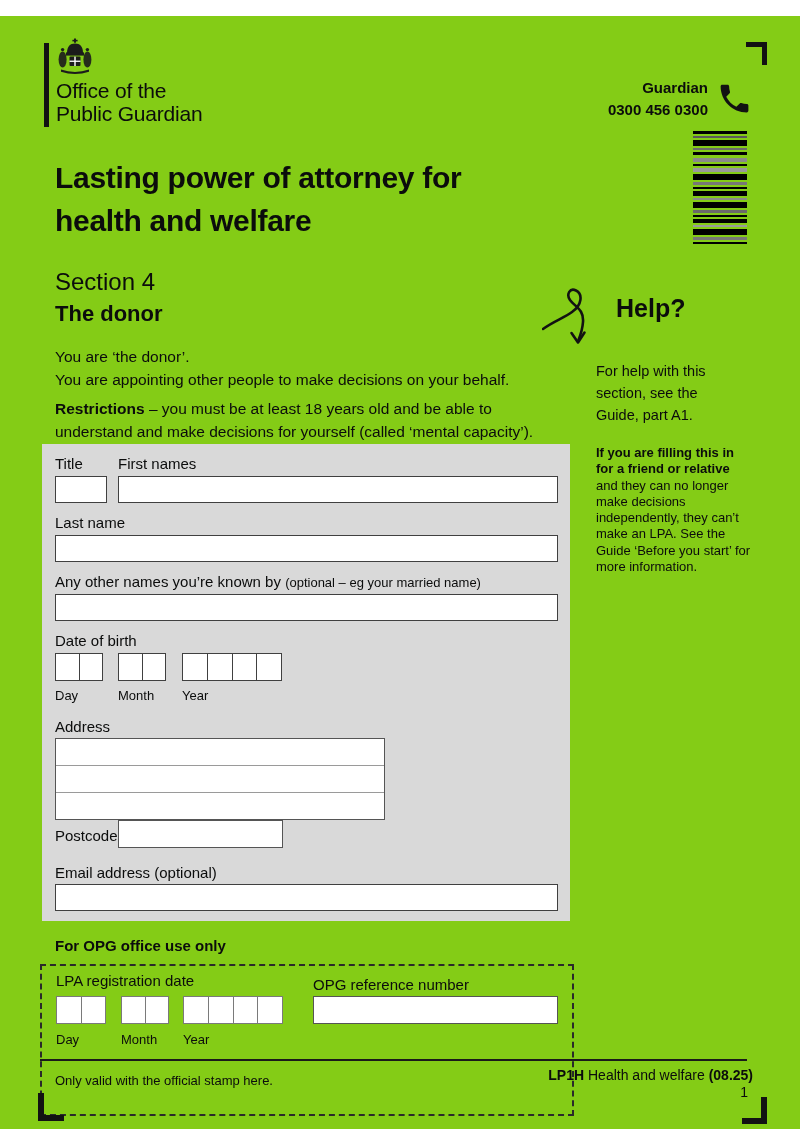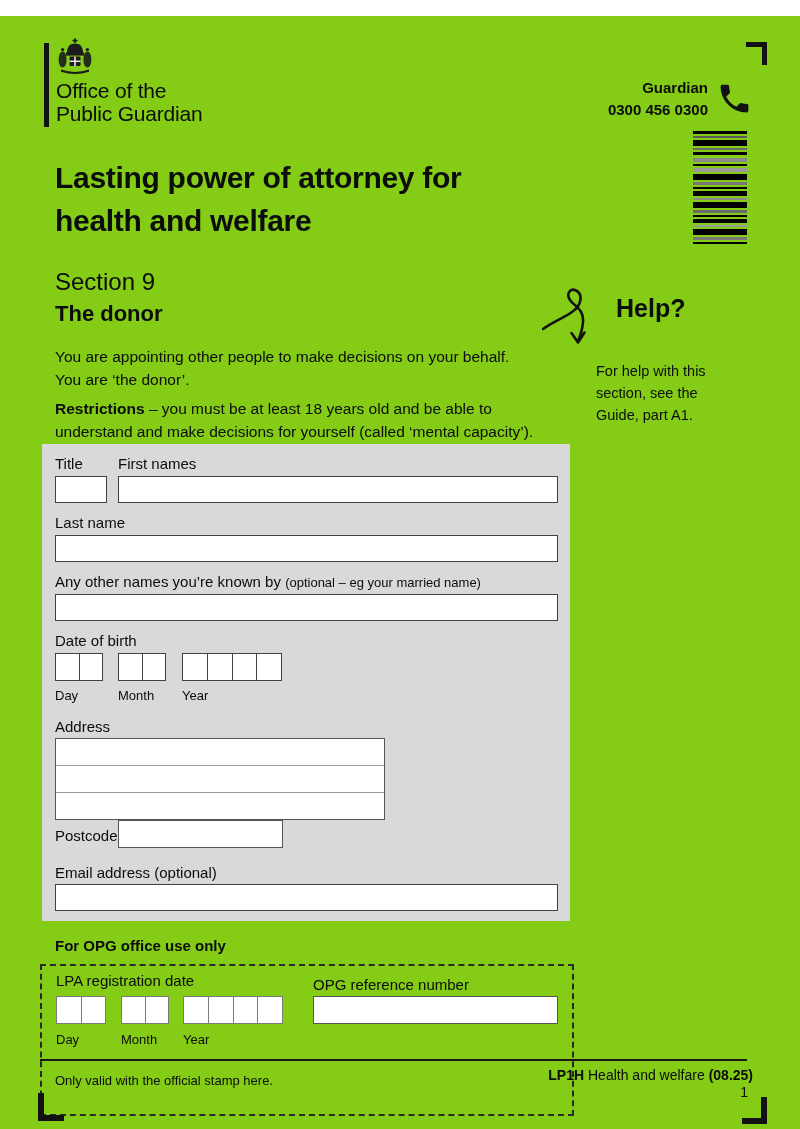--- a/index.html
+++ b/index.html
@@ -119,36 +119,37 @@
     <rect x="0" y="94" width="54" height="2" fill="#9a9a9a"></rect>
     <rect x="0" y="98" width="54" height="6" fill="#000"></rect>
     <rect x="0" y="106" width="54" height="3" fill="#777"></rect>
     <rect x="0" y="111" width="54" height="2" fill="#000"></rect>
   </svg>
 
   <div class="abs doc-title">
     <div>Lasting power of attorney for</div>
     <div>health and welfare</div>
   </div>
-  <div class="abs section-label">Section 9</div>
+  <div class="abs section-label">Section 4</div>
   <div class="abs section-name">The donor</div>
   <div class="abs intro">
+    <div>You are ‘the donor’.</div>
     <div>You are appointing other people to make decisions on your behalf.</div>
-    <div>You are ‘the donor’.</div>
   </div>
   <div class="abs restrictions"><b>Restrictions</b><span> – you must be at least 18 years old and be able to understand and make decisions for yourself (called ‘mental capacity’).</span></div>
 
   <svg class="abs help-arrow" viewBox="0 0 64 70">
     <g fill="none" stroke="#121212" stroke-width="2.6" stroke-linecap="round" stroke-linejoin="round">
       <path d="M1 44 C12 36 22 33 30 27 C40 20 41 9 34 5.5 C28 2.5 24 9 28 15 C33 22 42 24 41 37 C40.5 44 38.5 50 36.5 55"></path>
       <path d="M29.5 48 L36 57.5 L42.5 47.5"></path>
     </g>
   </svg>
   <div class="abs help-heading">Help?</div>
   <div class="abs help-text">For help with this section, see the Guide, part A1.</div>
+  <div class="abs help-note"><b>If you are filling this in for a friend or relative</b><span> and they can no longer make decisions independently, they can’t make an LPA. See the Guide ‘Before you start’ for more information.</span></div>
 
   <div class="abs form-panel">
     <span class="lbl" style="left:13px;top:11px;">Title</span>
     <span class="lbl" style="left:76px;top:11px;">First names</span>
     <div class="field" style="left:13px;top:32px;width:52px;height:27px;"></div>
     <div class="field" style="left:76px;top:32px;width:440px;height:27px;"></div>
 
     <span class="lbl" style="left:13px;top:70px;">Last name</span>
     <div class="field" style="left:13px;top:91px;width:503px;height:27px;"></div>
 

